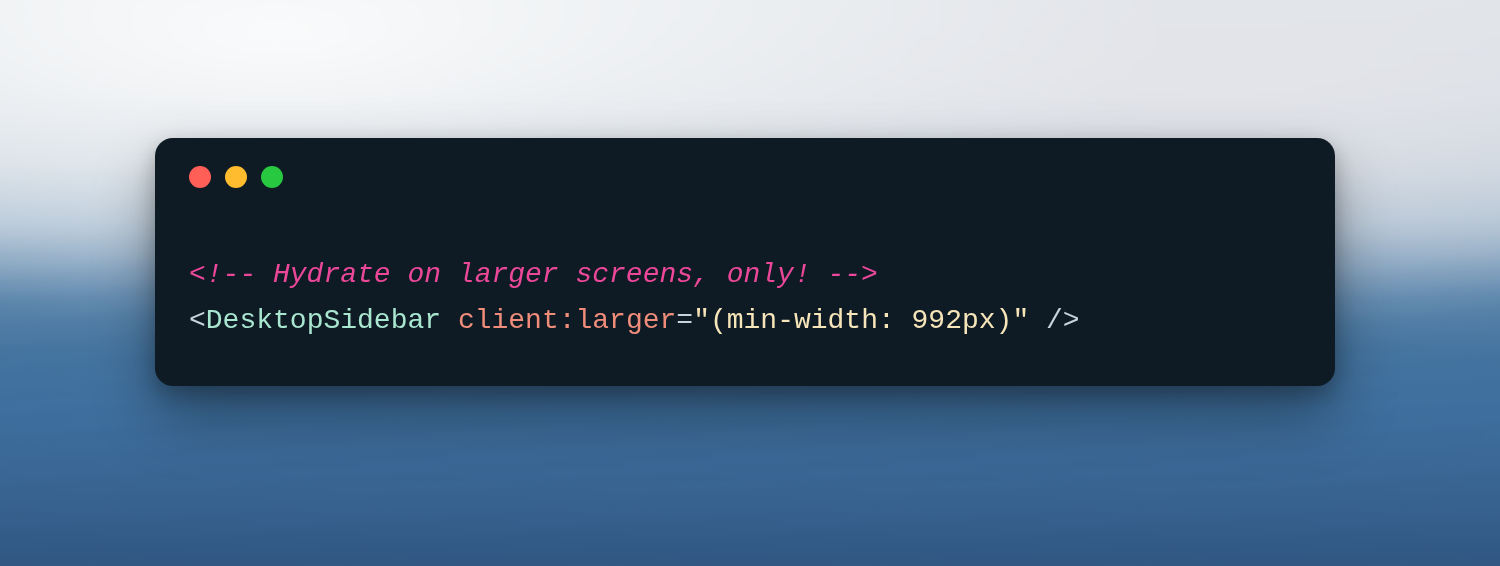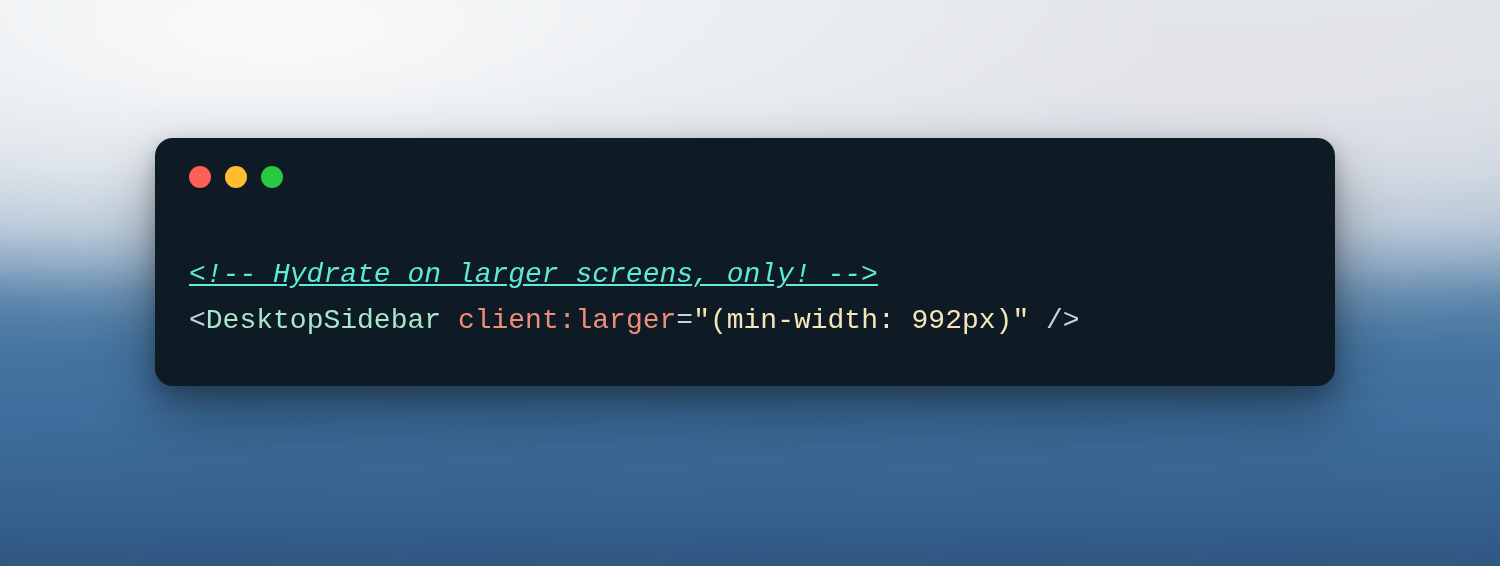--- a/index.html
+++ b/index.html
@@ -49,21 +49,21 @@
   }
   .dot.red    { background: #ff5f57; }
   .dot.yellow { background: #febc2e; }
   .dot.green  { background: #28c840; }
   .code {
     font-size: 28px;
     line-height: 1.65;
     white-space: pre;
     color: #cdd9e5;
   }
-  .tok-comment { color: #5eead4; font-style: italic; text-decoration: underline; }
+  .tok-comment { color: #ec4899; font-style: italic; }
   .tok-punct   { color: #c6d4df; }
   .tok-tag     { color: #a8e6cf; }
   .tok-attr    { color: #f08d7a; }
   .tok-op      { color: #c6d4df; }
   .tok-string  { color: #f6e5b9; }
 </style>
 </head>
 <body>
 
 <div class="bg"></div>

